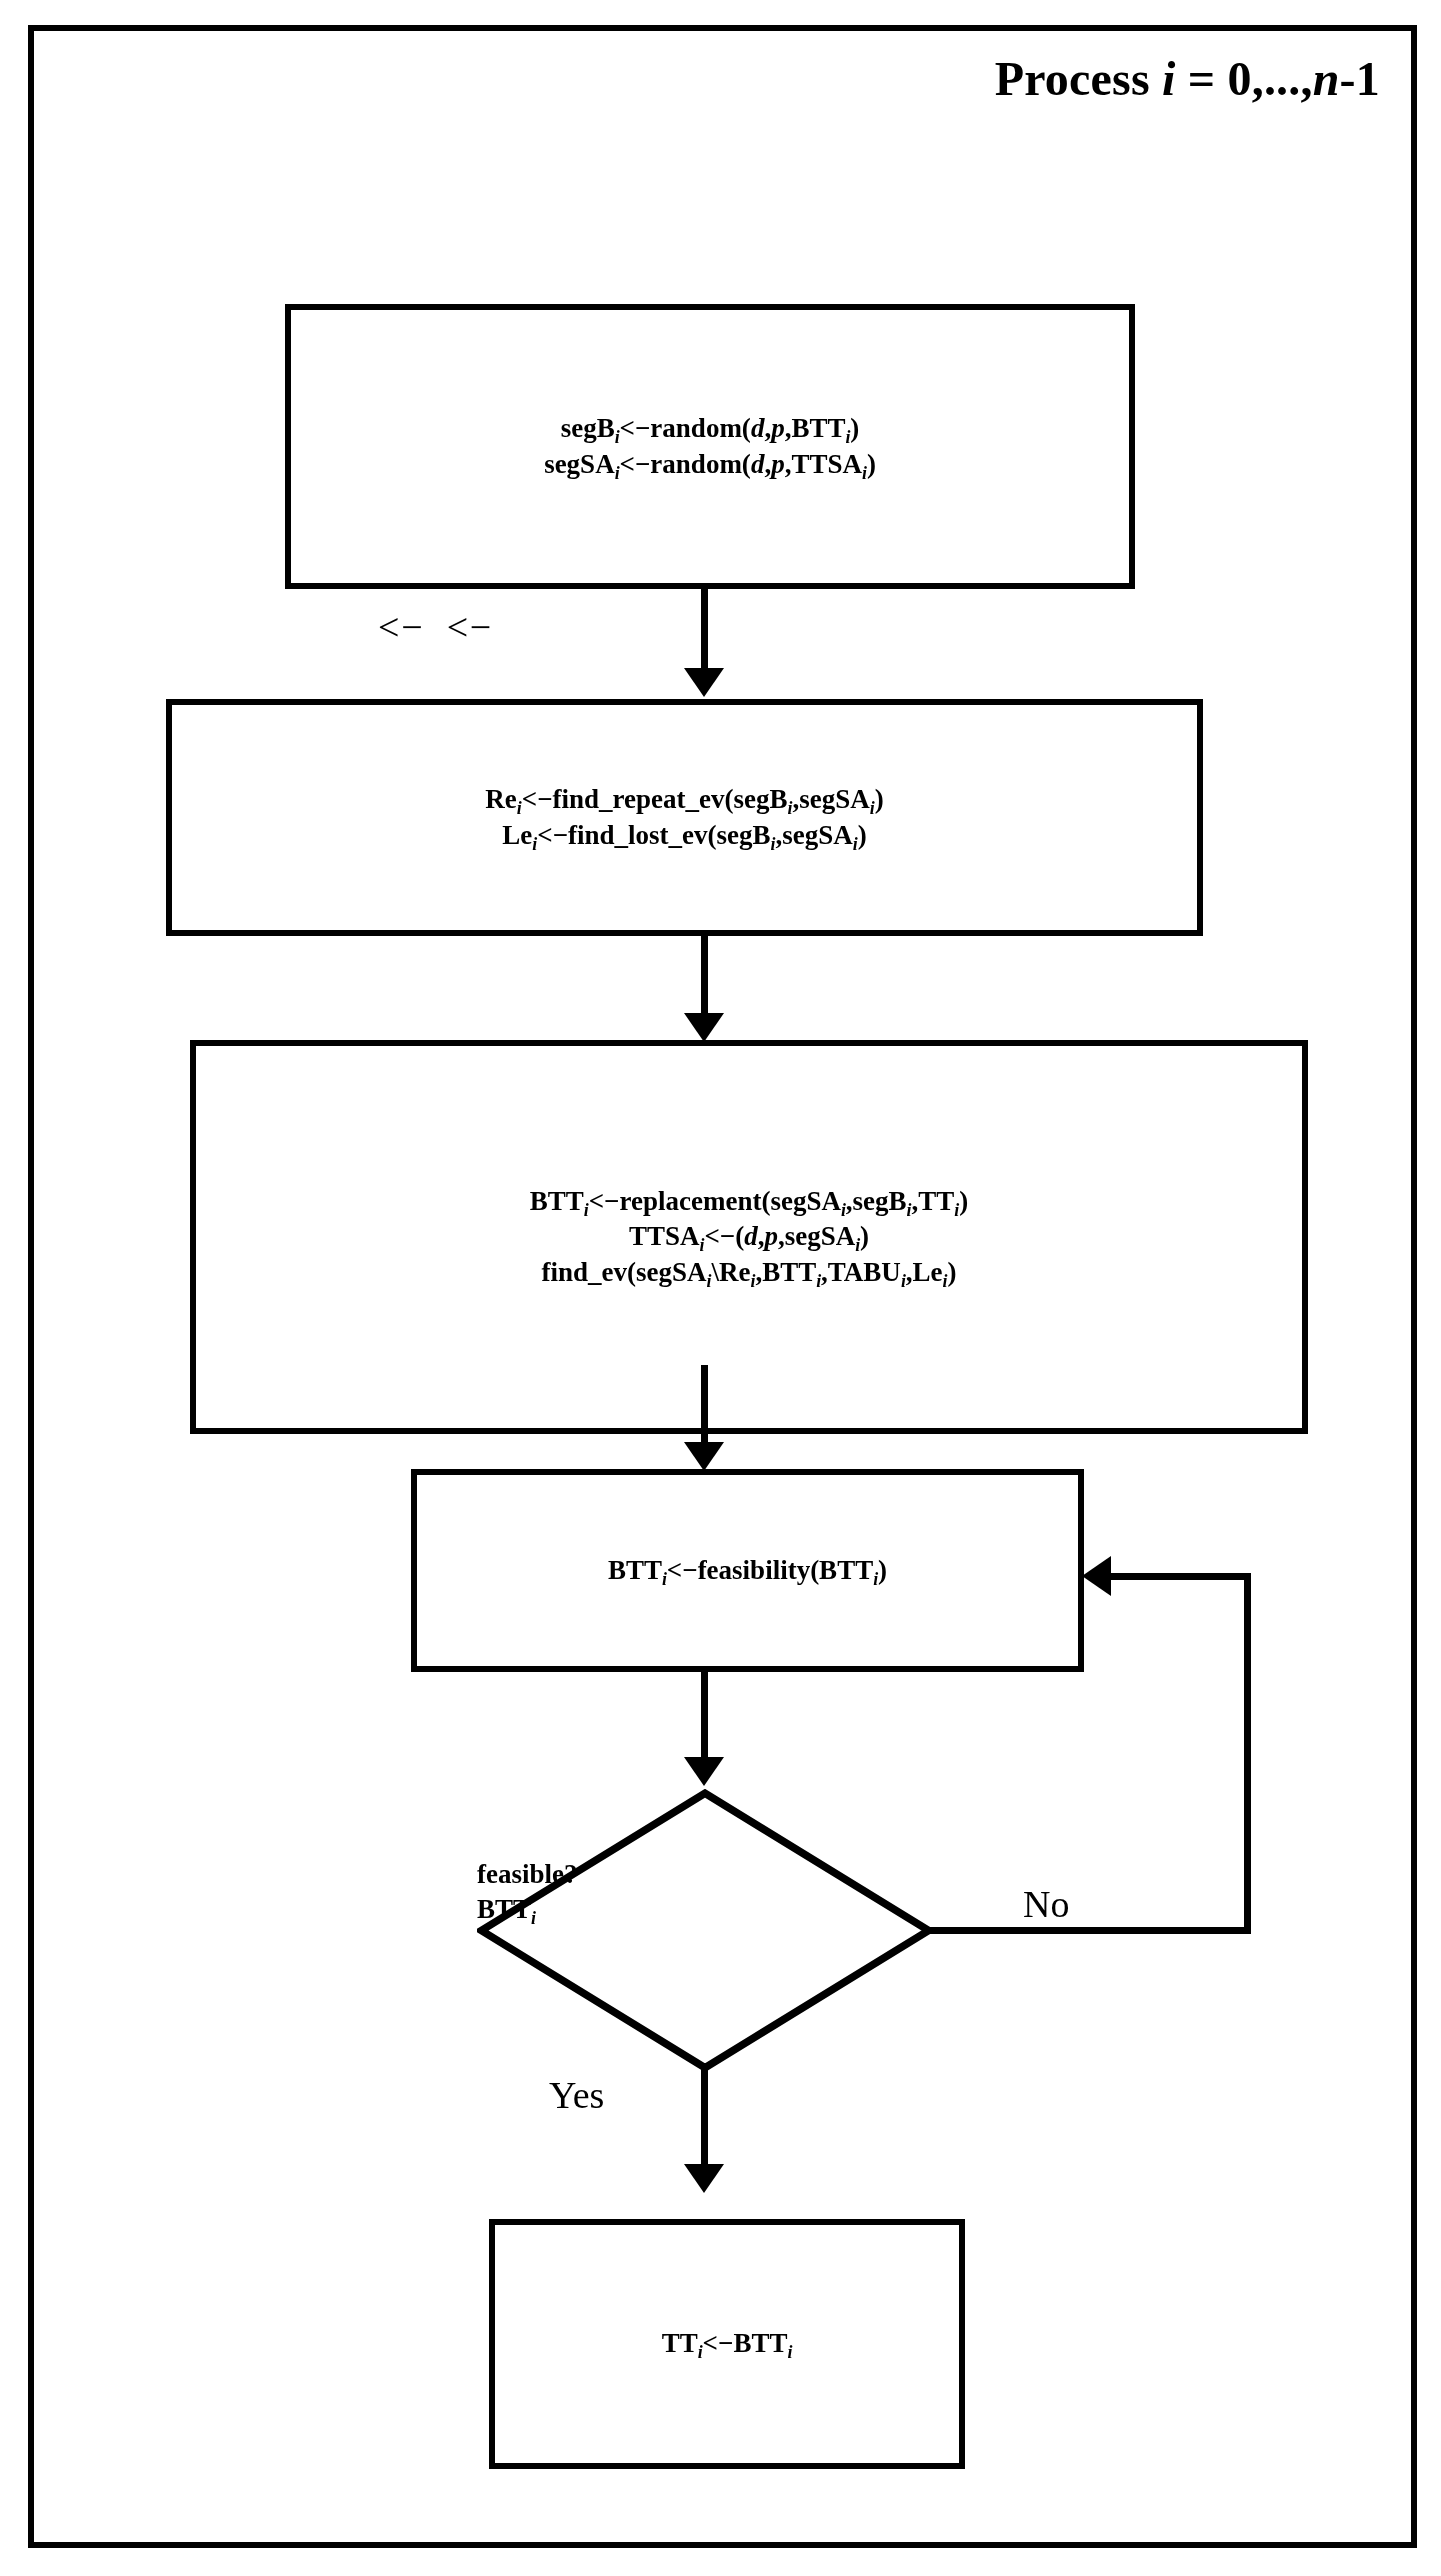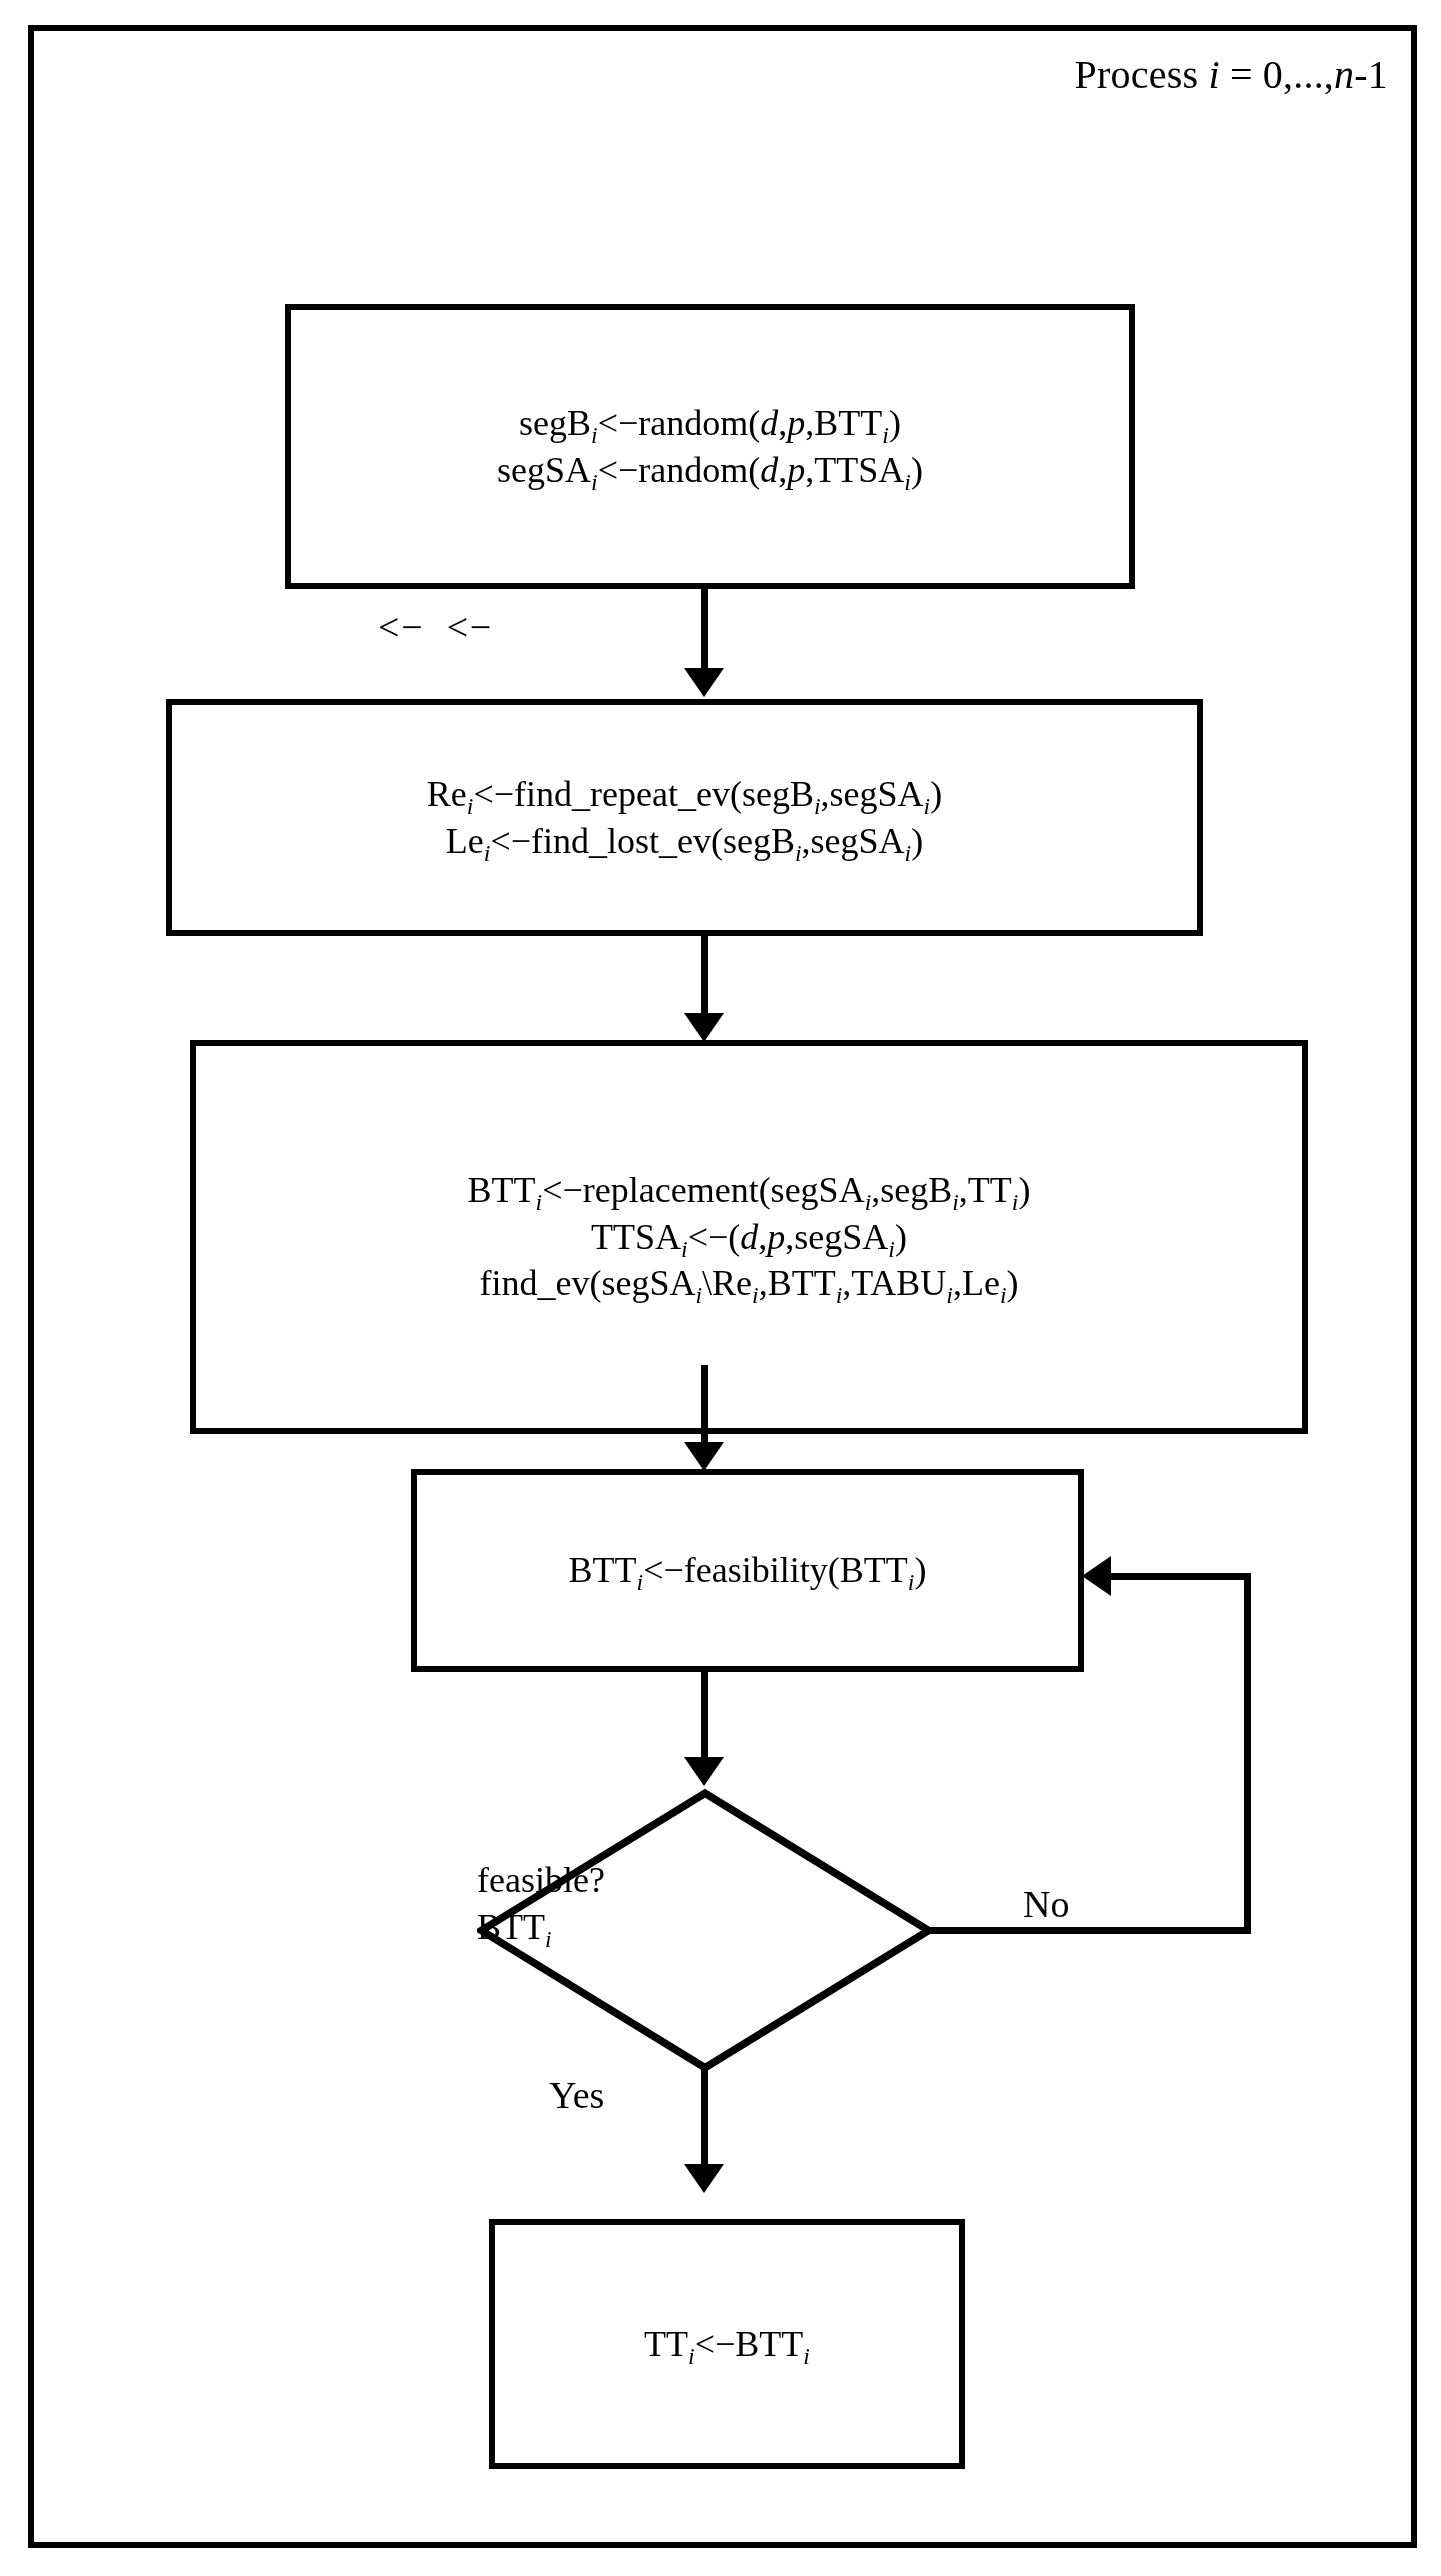--- a/index.html
+++ b/index.html
@@ -24,26 +24,27 @@
     top: 25.4px;
     width: 1389px;
     height: 2523px;
     border: 6.8px solid #000000;
     box-sizing: border-box;
     background: #ffffff;
   }
   
   #process-header {
     position: absolute;
-    right: 53px;
+    right: 61px;
     top: 53px;
-    font-size: 40px;
+    font-size: 48px;
     line-height: 1.1;
     white-space: nowrap;
     letter-spacing: 0.2px;
+    font-weight: bold;
   }
   .it { font-style: italic; }
   sub {
     font-style: italic;
     font-size: 0.66em;
     line-height: 0;
     vertical-align: -0.32em;
   }
   
   .node-box {
@@ -51,23 +52,24 @@
     box-sizing: border-box;
     border: 6px solid #000000;
     background: #ffffff;
     display: flex;
     flex-direction: column;
     align-items: center;
     justify-content: center;
     text-align: center;
   }
   .node-line {
-    font-size: 36px;
+    font-size: 27px;
     line-height: 1.30;
     white-space: nowrap;
+    font-weight: bold;
   }
   #box-init   { left: 285px;  top: 304px;  width: 850px; height: 285px; }
   #box-find   { left: 166px;  top: 699px;  width: 1037px; height: 237px; }
   #box-repl   { left: 142px;  top: 1040px; width: 1118px; height: 394px; margin-left: 48px; }
   #box-feas   { left: 411px;  top: 1469px; width: 673px;  height: 203px; justify-content: center; }
   #box-assign { left: 489px;  top: 2219px; width: 476px;  height: 250px; }
 
   
   #stray-glyphs {
     position: absolute;

